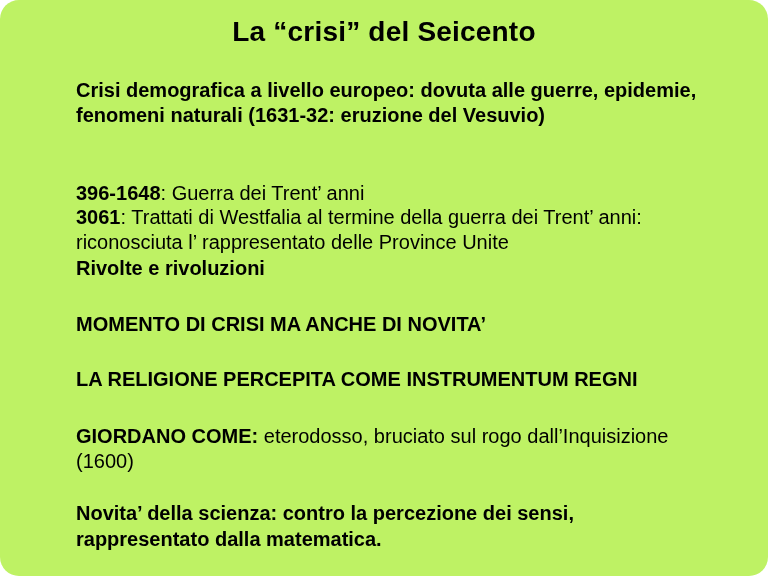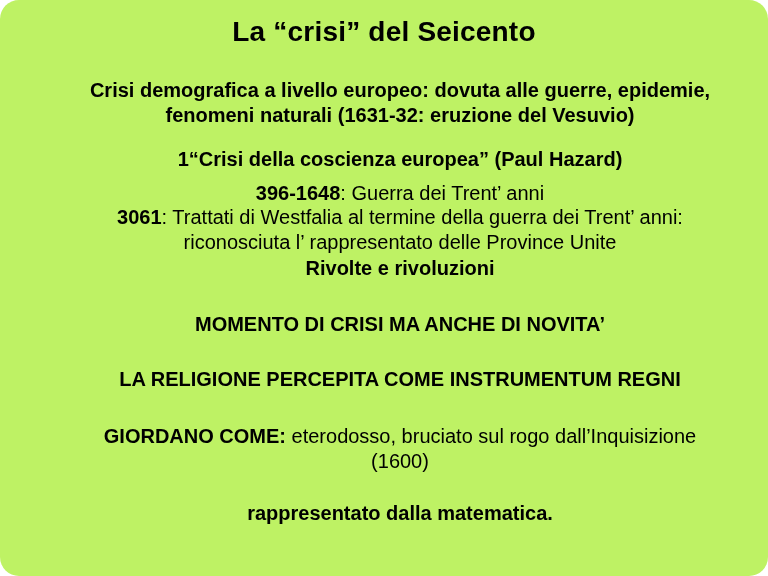--- a/index.html
+++ b/index.html
@@ -24,53 +24,52 @@
     width: 768px;
     margin: 0;
     text-align: center;
     font-size: 28px;
     line-height: 34px;
     font-weight: bold;
     letter-spacing: 0.2px;
   }
   .para {
     position: absolute;
-    left: 84px;
+    left: 76px;
     width: 632px;
     margin: 0;
     font-size: 20px;
     line-height: 25px;
     font-weight: normal;
-    text-align: center;
   }
   .bold { font-weight: bold; }
   .science-block { line-height: 26px; }
   .science-line { white-space: nowrap; }
   .indent { padding-left: 164px; }
 </style>
 </head>
 <body>
 
 <div class="slide">
 
   <h1 class="title">La “crisi” del Seicento</h1>
 
   <p class="para bold" style="top:78px">Crisi demografica a livello europeo: dovuta alle guerre, epidemie, fenomeni naturali (1631-32: eruzione del Vesuvio)</p>
 
-  <p class="para bold" style="top:147px">1“Crisi della coscienza europea” (Paul Hazard)</p>
 
   <p class="para" style="top:181px"><span class="bold">396-1648</span><span>: Guerra dei Trent’ anni</span></p>
 
   <p class="para" style="top:205px"><span class="bold">3061</span><span>: Trattati di Westfalia al termine della guerra dei Trent’ anni: riconosciuta l’ rappresentato delle Province Unite</span></p>
 
   <p class="para bold" style="top:256px">Rivolte e rivoluzioni</p>
 
   <p class="para bold" style="top:312px">MOMENTO DI CRISI MA ANCHE DI NOVITA’</p>
 
   <p class="para bold" style="top:367px">LA RELIGIONE PERCEPITA COME INSTRUMENTUM REGNI</p>
 
   <p class="para" style="top:424px"><span class="bold">GIORDANO COME:</span><span> eterodosso, bruciato sul rogo dall’Inquisizione (1600)</span></p>
 
   <div class="para bold science-block" style="top:500px">
+    <div class="science-line">Novita’ della scienza: contro la percezione dei sensi,</div>
     <div class="science-line">rappresentato dalla matematica.</div>
   </div>
 
 </div>
 
 </body></html>

